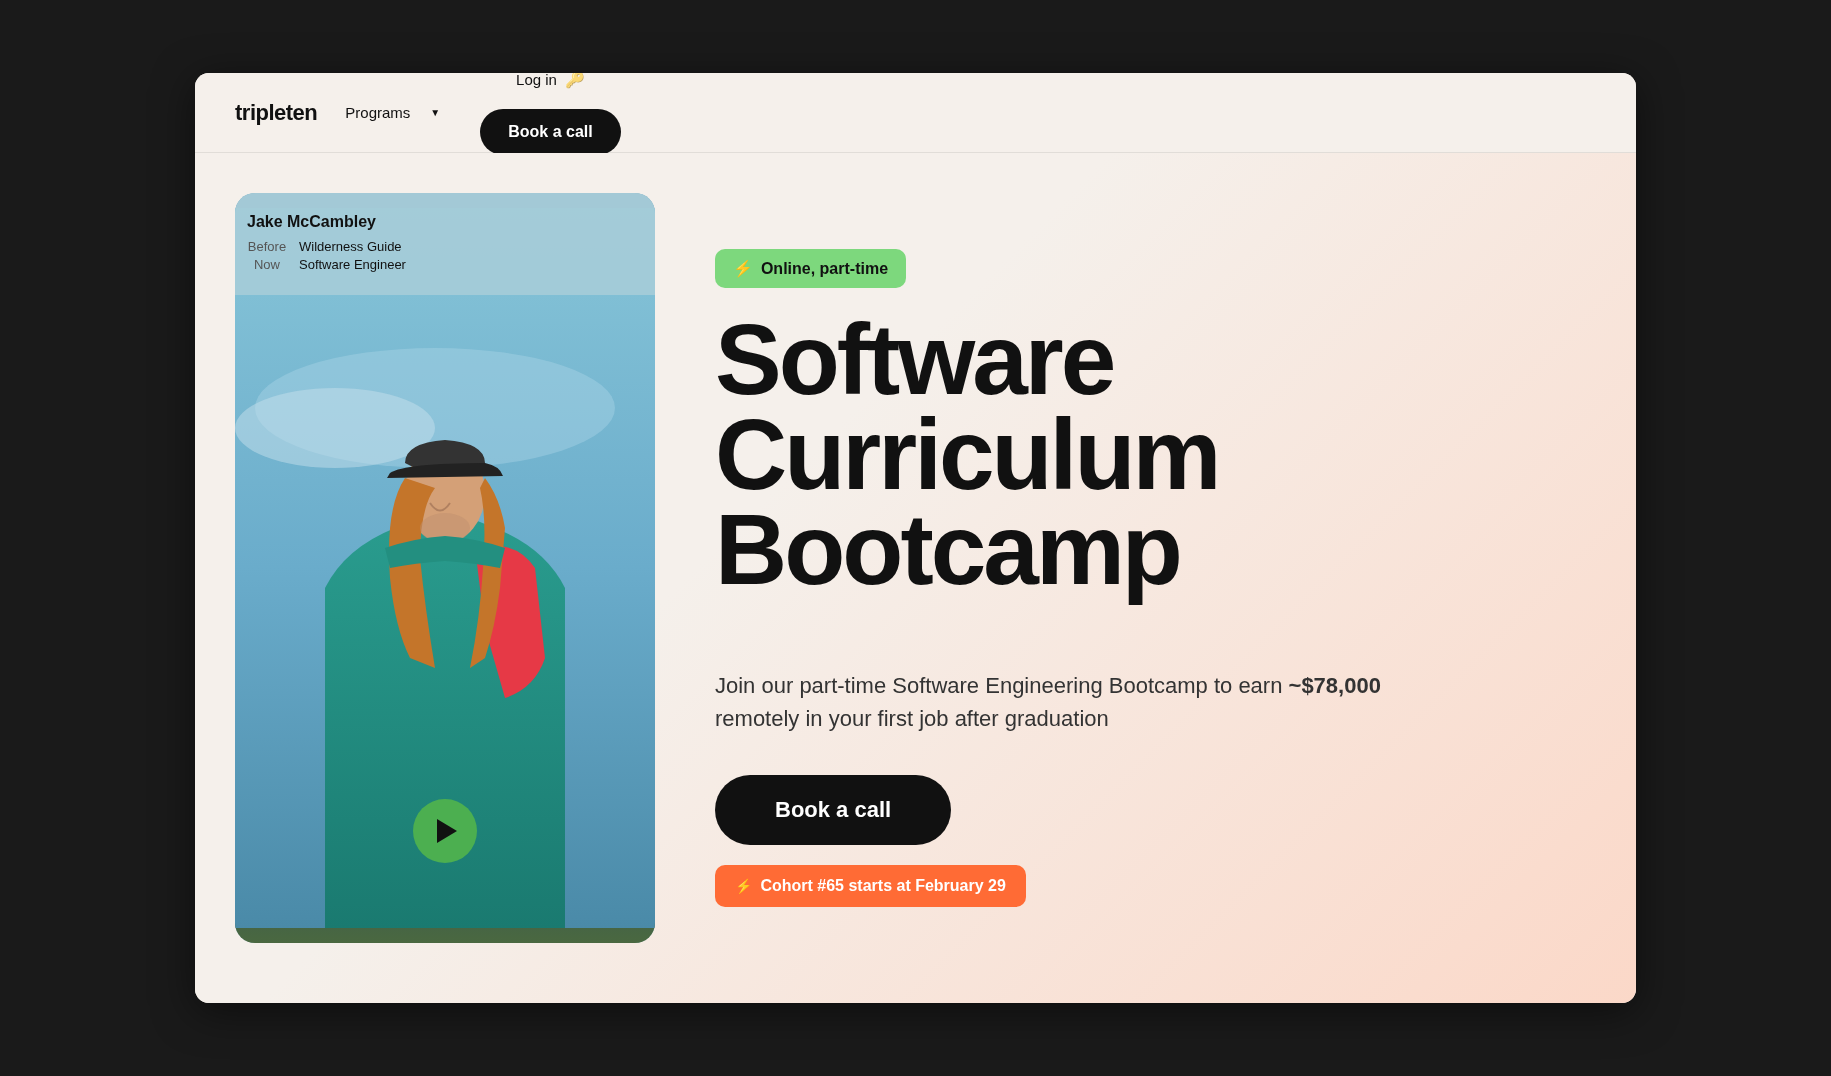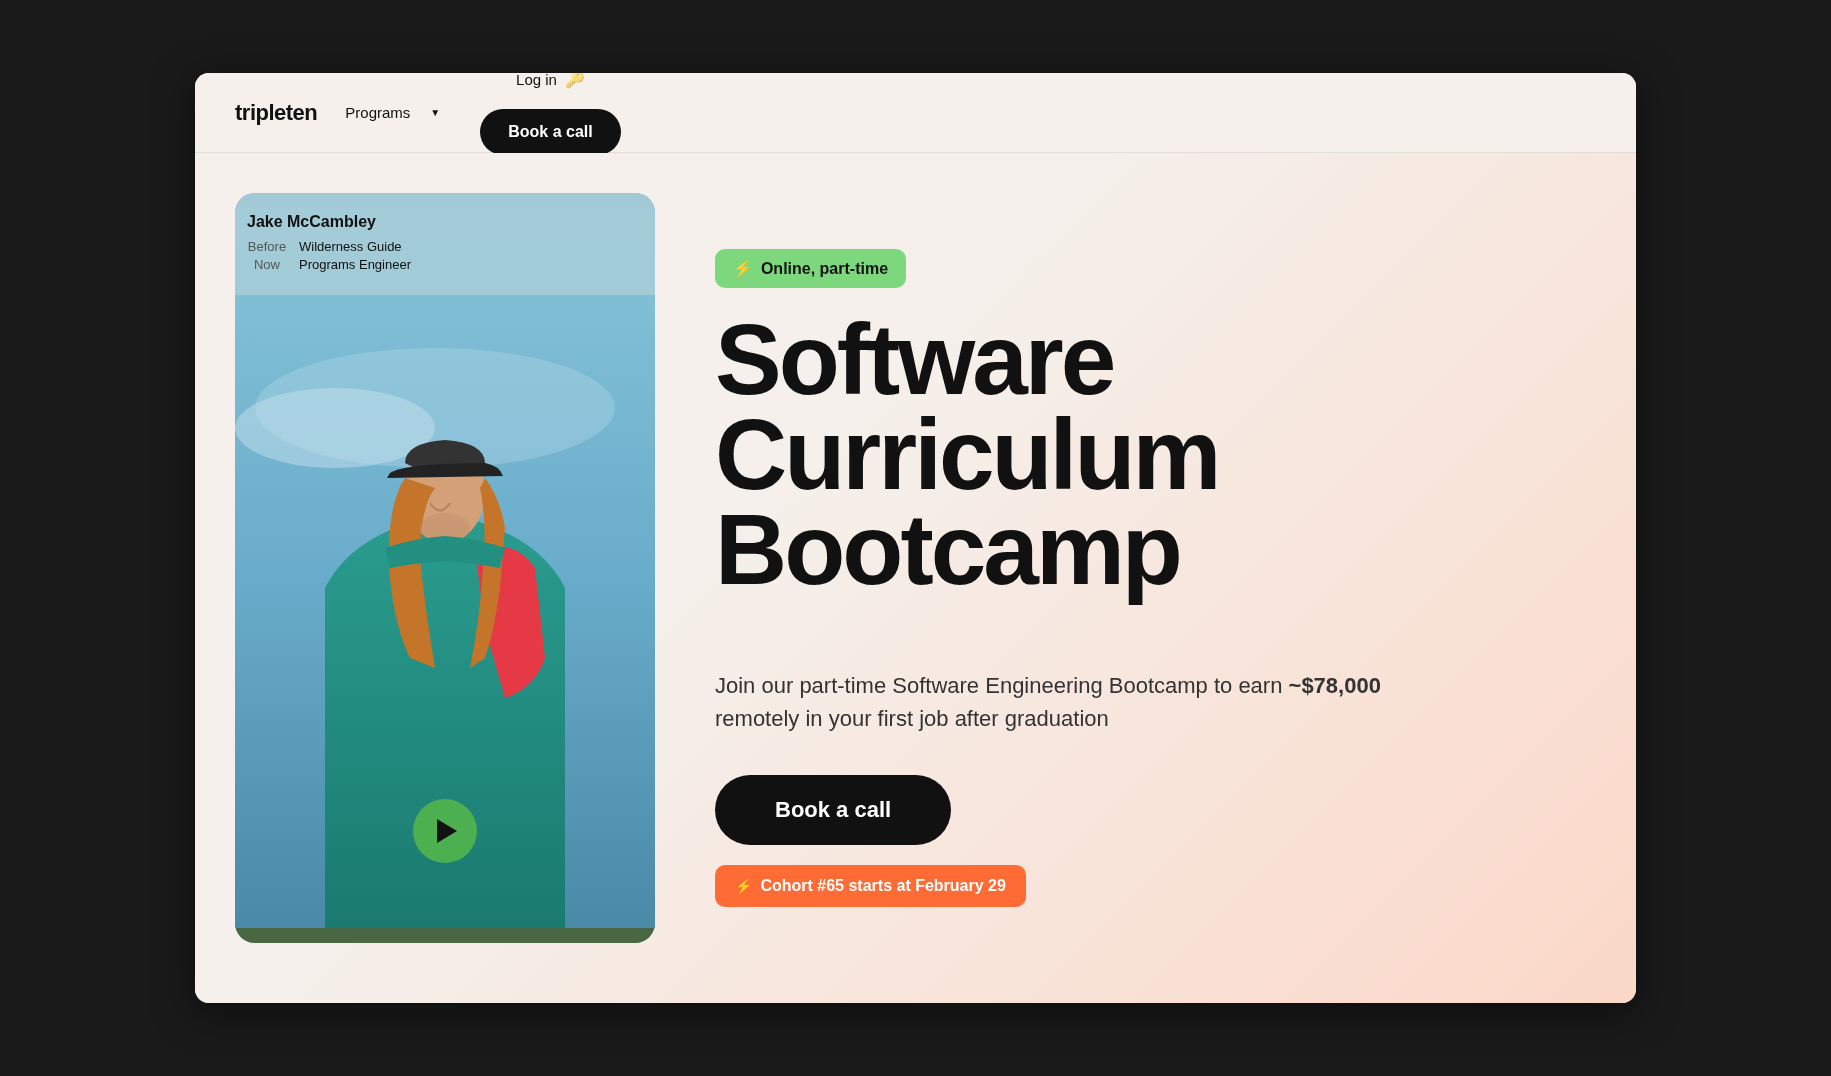--- a/index.html
+++ b/index.html
@@ -310,21 +310,21 @@
 
     <div class="video-card">
       <div class="video-card-info">
         <div class="person-name">Jake McCambley</div>
         <div class="person-detail">
           <span class="detail-label">Before</span>
           <span class="detail-value">Wilderness Guide</span>
         </div>
         <div class="person-detail">
           <span class="detail-label">Now</span>
-          <span class="detail-value">Programs Engineer</span>
+          <span class="detail-value">Software Engineer</span>
         </div>
       </div>
 
       <div class="video-bg">
         <svg viewBox="0 0 420 720" xmlns="http://www.w3.org/2000/svg" style="position:absolute;top:0;left:0;width:100%;height:100%;z-index:1;">
 
           <defs>
             <linearGradient id="skyGrad" x1="0" y1="0" x2="0" y2="1">
               <stop offset="0%" stop-color="#87c5d8"></stop>
               <stop offset="50%" stop-color="#6aaccb"></stop>

